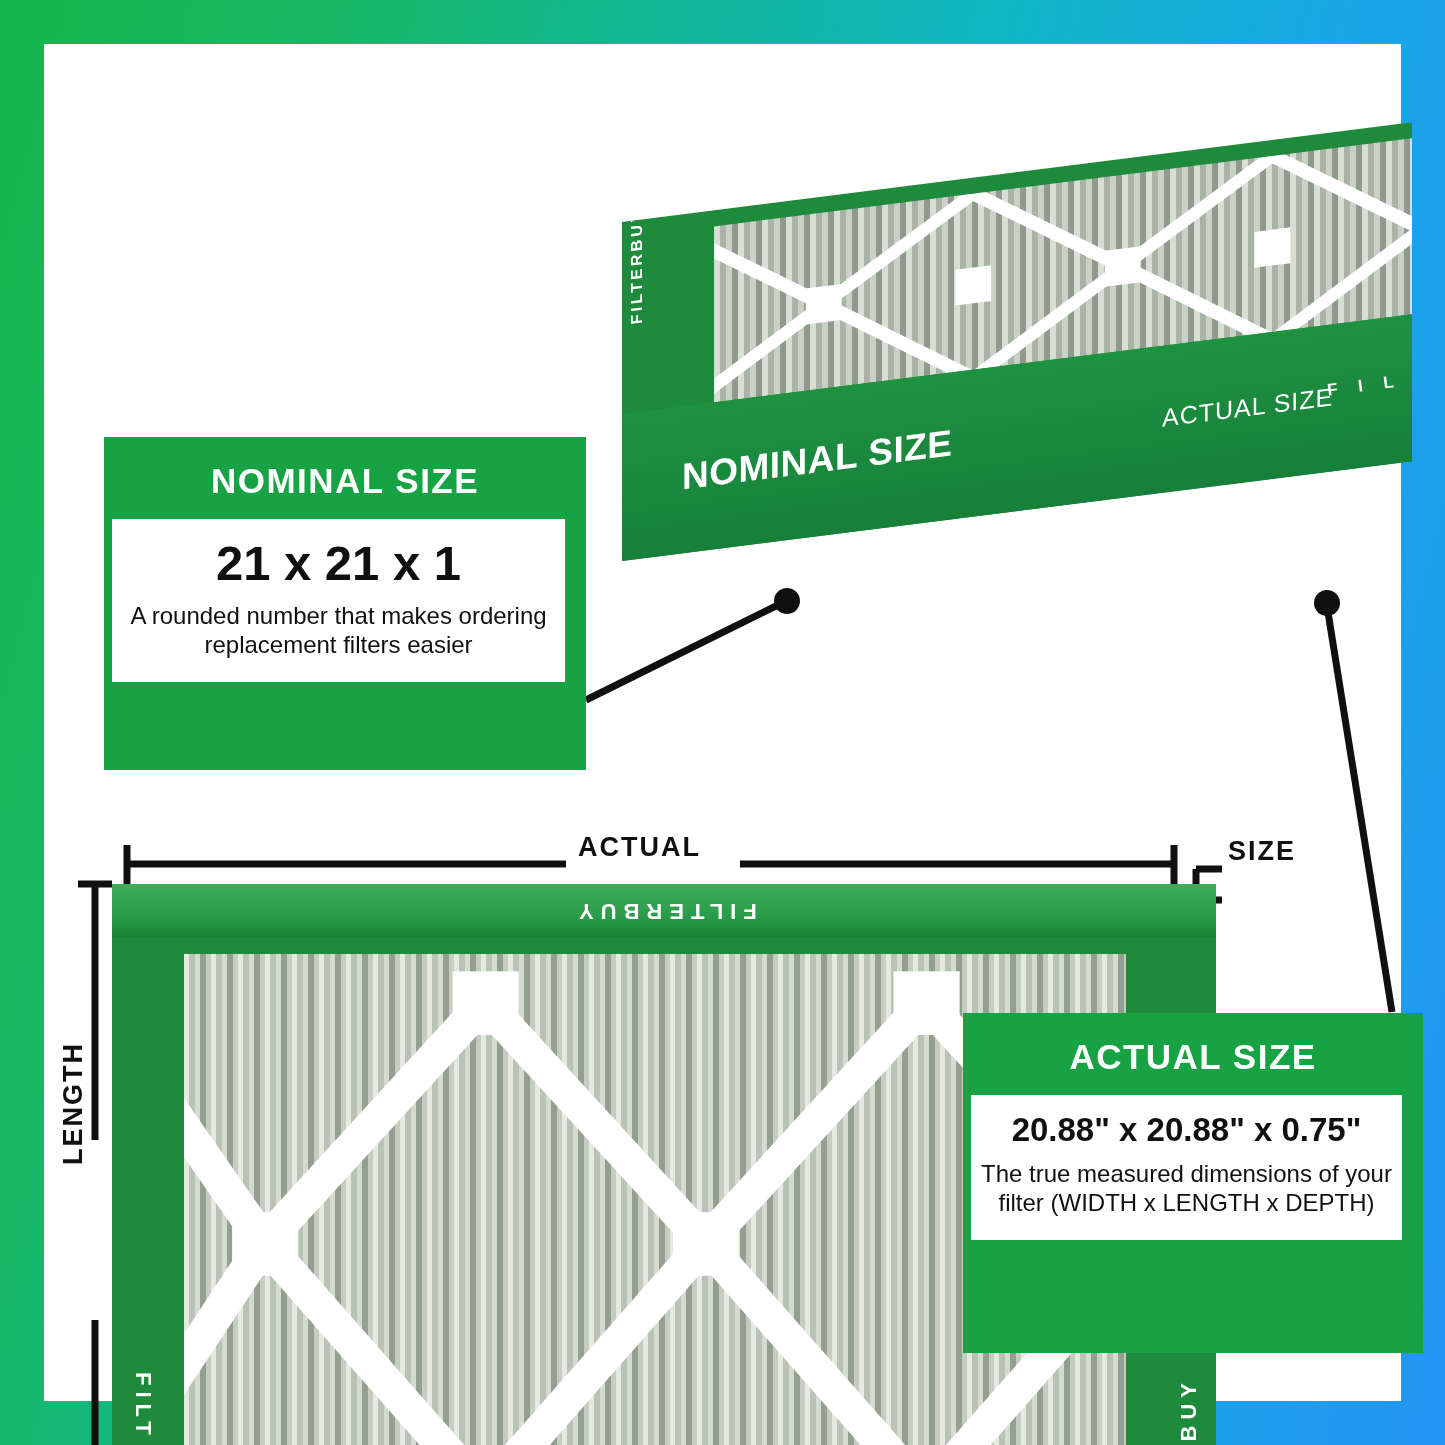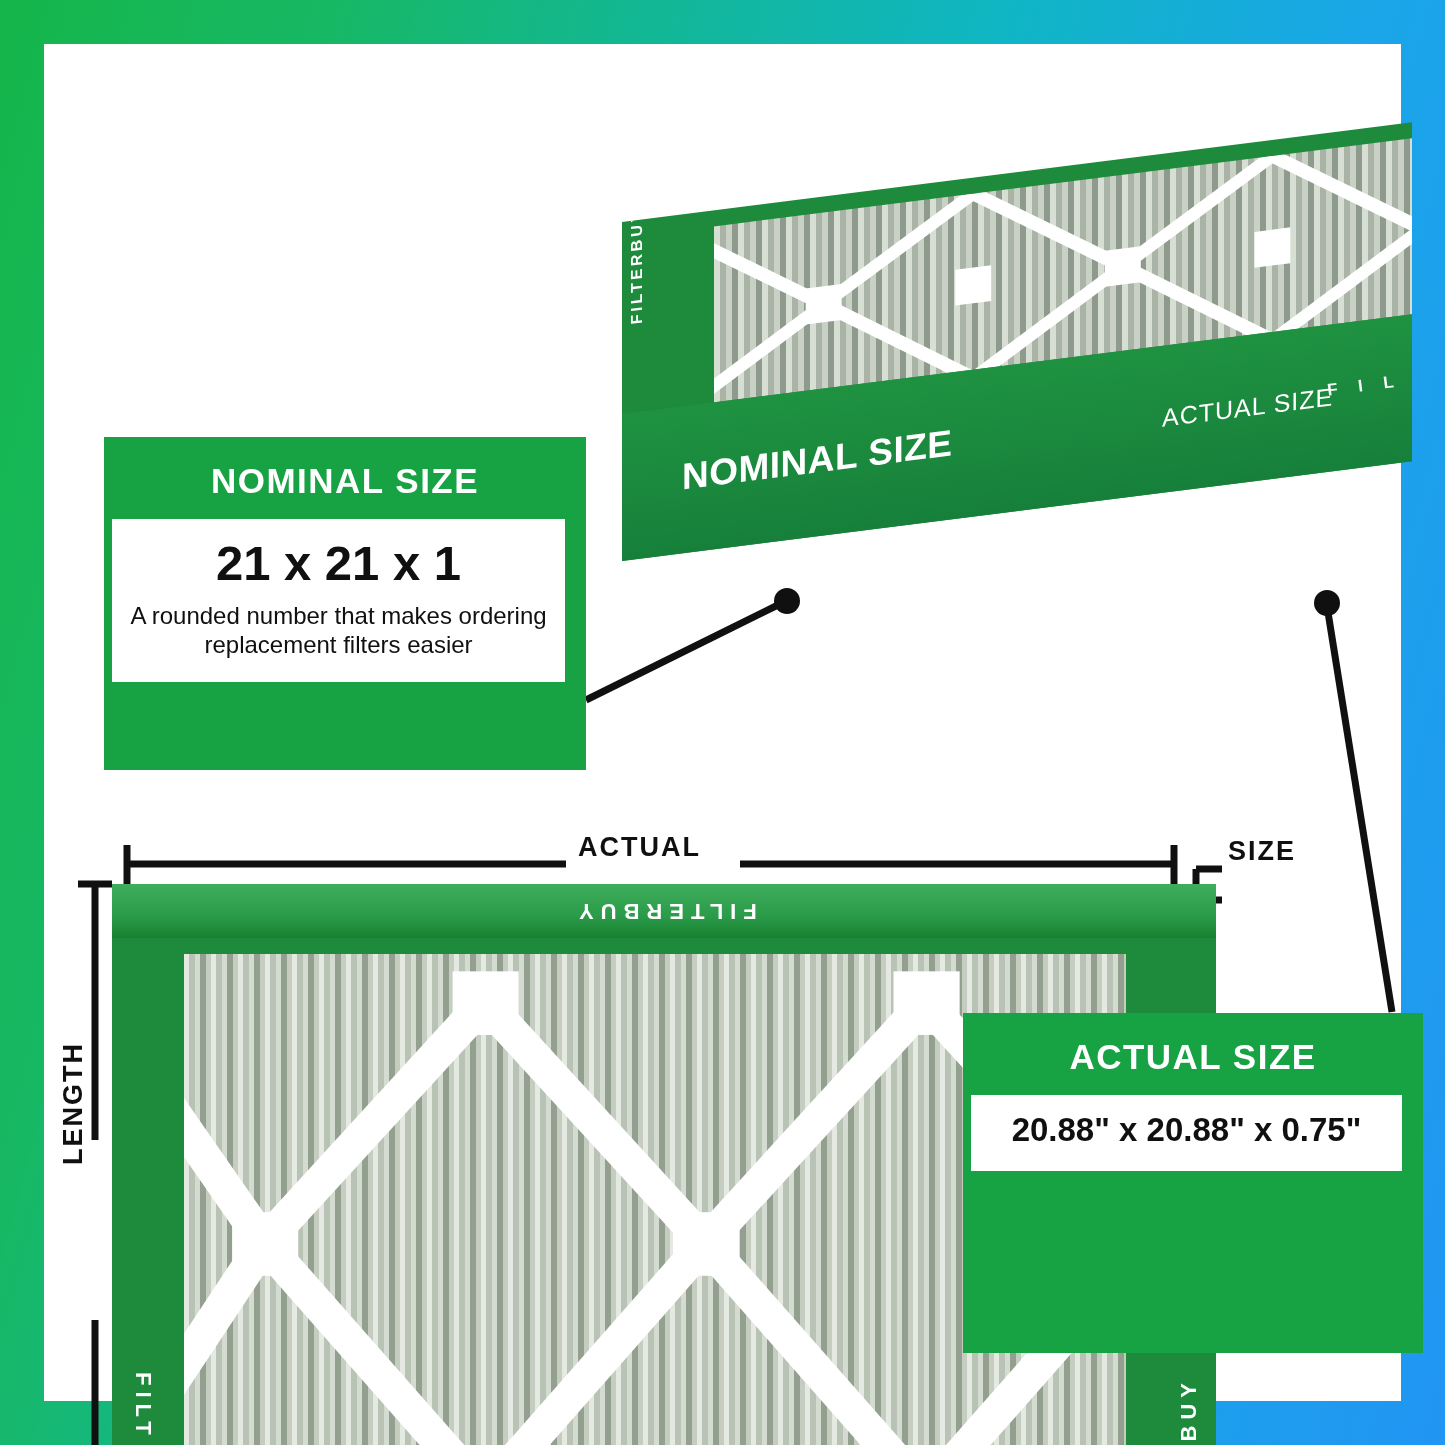--- a/index.html
+++ b/index.html
@@ -388,16 +388,17 @@
     <div class="co-card">
       <div class="co-value">21 x 21 x 1</div>
       <div class="co-desc">A rounded number that makes ordering replacement filters easier</div>
     </div>
   </div>
 
   <div class="callout actual-box">
     <div class="co-title">ACTUAL SIZE</div>
     <div class="co-card">
       <div class="co-value">20.88" x 20.88" x 0.75"</div>
+      <div class="co-desc">The true measured dimensions of your filter (WIDTH x LENGTH x DEPTH)</div>
     </div>
   </div>
 
 </div>
 
 </body></html>

